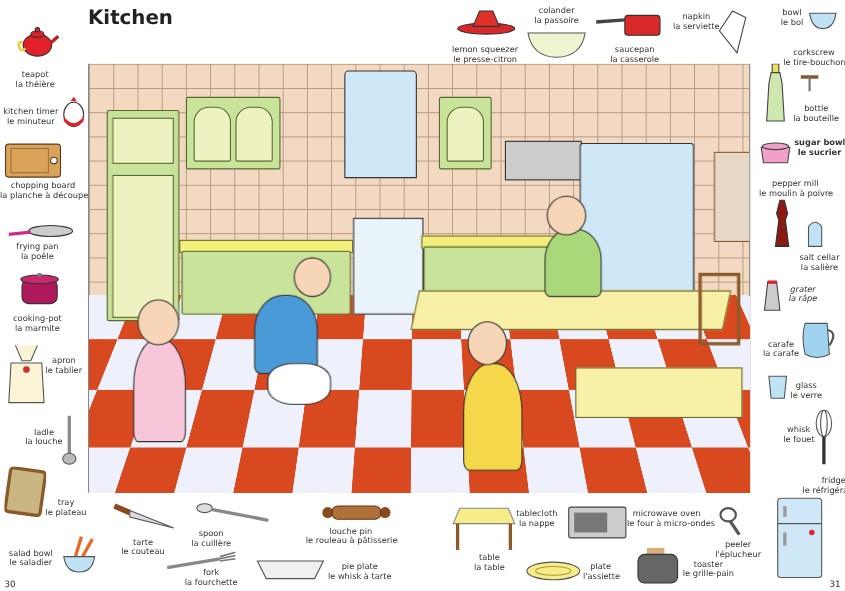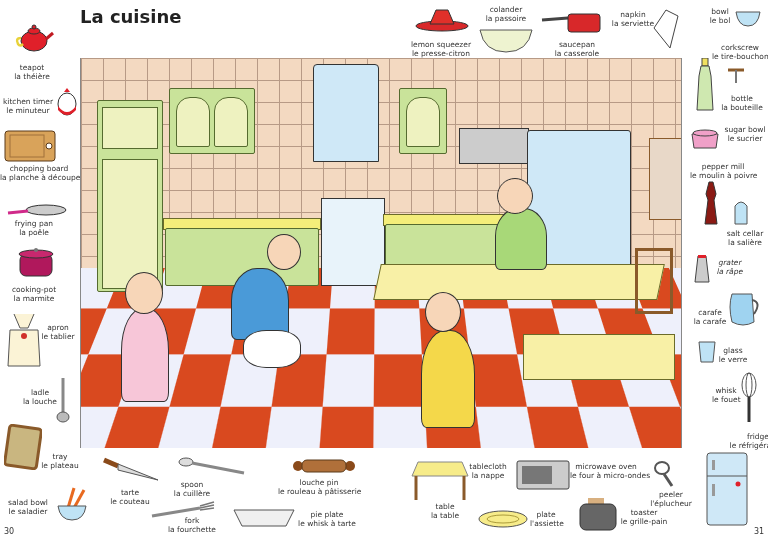--- a/index.html
+++ b/index.html
@@ -34,21 +34,21 @@
 <div class="abs" style="left:14px;top:22px;width:40px;height:30px;">
   <svg width="40" height="30" viewBox="0 0 40 30">
       <ellipse cx="20" cy="19" rx="13" ry="10" fill="#e0202a" stroke="#333"></ellipse>
       <path d="M7 16 Q1 16 4 22 Q6 25 9 22" fill="none" stroke="#e8d23a" stroke-width="2.5"></path>
       <path d="M32 17 L39 11" stroke="#c01a22" stroke-width="3"></path>
       <ellipse cx="20" cy="9" rx="6" ry="3" fill="#e0202a" stroke="#333"></ellipse>
       <circle cx="20" cy="5" r="2" fill="#e0202a" stroke="#333"></circle>
     </svg>
 </div>
 <div class="abs title" style="left:80px;top:6px;">
-  <div>La cuisine</div>
+  <div>Kitchen</div>
 </div>
 
 <div class="lbl" style="left:2px;top:63px;width:60px;">
     <span>teapot</span>
     <span>la théière</span>
   </div>
 <div class="lbl" style="left:2px;top:97px;width:52px;">
     <span>kitchen timer</span>
     <span>le minuteur</span>
   </div>
@@ -168,21 +168,21 @@
       <line x1="10" y1="4" x2="10" y2="17" stroke="#777" stroke-width="2"></line>
     </svg></div>
 <div class="lbl" style="left:718px;top:94px;width:48px;">
     <span>bottle</span>
     <span>la bouteille</span>
   </div>
 <div class="icon" style="left:690px;top:126px;"><svg width="30" height="24">
       <path d="M2 8 L28 8 L26 22 L4 22Z" fill="#f0a0c8" stroke="#444"></path>
       <ellipse cx="15" cy="7" rx="12" ry="3" fill="#f0a0c8" stroke="#444"></ellipse>
     </svg></div>
-<div class="lbl" style="left:722px;top:125px;width:46px;">
+<div class="lbl" style="left:722px;top:125px;width:46px;font-weight:bold;">
     <span>sugar bowl</span>
     <span>le sucrier</span>
   </div>
 <div class="lbl" style="left:690px;top:162px;width:66px;">
     <span>pepper mill</span>
     <span>le moulin à poivre</span>
   </div>
 <div class="icon" style="left:703px;top:180px;"><svg width="16" height="46">
       <path d="M6 2 L10 2 L13 14 L11 20 L14 44 L2 44 L5 20 L3 14Z" fill="#8a1a14" stroke="#333"></path>
     </svg></div>

